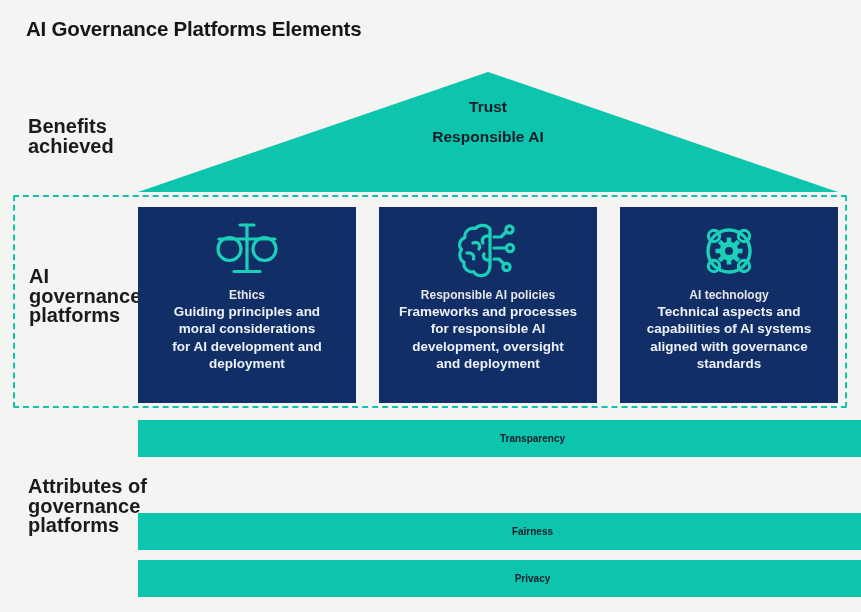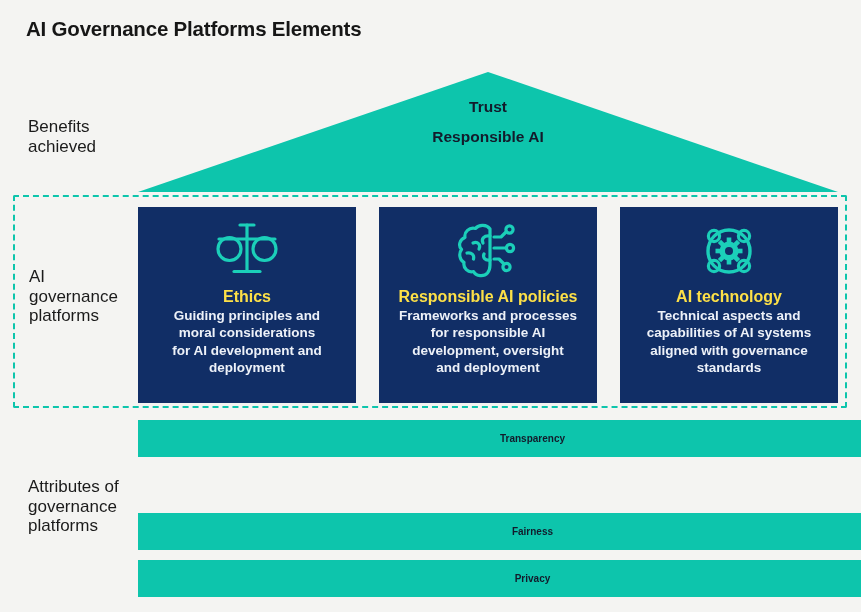--- a/index.html
+++ b/index.html
@@ -3,34 +3,34 @@
 <meta charset="utf-8">
 <style>
   :root{
     --background:#F4F4F2; --teal:#0DC5AC; --icon-teal:#1BCFB9; --navy:#112E66;
     --dark-text:#131B2B; --title-text:#161616; --body-text:#EDF1F8;
   }
   html,body{margin:0;padding:0;}
   body{background:#e9e9e7;font-family:"Liberation Sans",sans-serif;}
   .stage{position:relative;width:861px;height:612px;background:var(--background);overflow:hidden;}
   .page-title{position:absolute;left:14px;top:3px;font-size:20.5px;font-weight:700;color:var(--title-text);letter-spacing:-0.2px;margin-left:12px;}
-  .side-label{position:absolute;font-size:17px;font-weight:400;color:#1b1b1b;line-height:19.5px;white-space:pre-line;}
+  .side-label{position:absolute;font-size:20px;font-weight:700;color:#1b1b1b;line-height:19.5px;white-space:pre-line;}
   .benefits-label{left:28px;top:117px;}
   .platforms-label{left:29px;top:267px;}
   .attributes-label{left:28px;top:477px;}
   .roof{position:absolute;left:138px;top:72px;width:700px;height:120px;background:var(--teal);
         clip-path:polygon(50% 0,100% 100%,0 100%);text-align:center;box-sizing:border-box;padding-top:20px;}
   .roof-line{font-size:15.5px;font-weight:700;line-height:30px;color:var(--dark-text);}
   .dashed-frame{position:absolute;left:13px;top:195px;width:834px;height:213px;box-sizing:border-box;
         border:2.5px dashed var(--teal);border-radius:2px;}
   .pillar{position:absolute;top:207px;width:218px;height:196px;background:var(--navy);
         display:flex;flex-direction:column;align-items:center;box-sizing:border-box;padding:10px 12px 0 12px;}
   .pillar-1{left:138px;} .pillar-2{left:379px;} .pillar-3{left:620px;}
   .pillar-icon{width:68px;height:64px;margin-top:2px;flex:none;}
-  .pillar-title{margin-top:5px;font-size:16px;font-weight:700;color:#fde047;white-space:nowrap;}
+  .pillar-title{margin-top:5px;font-size:12px;font-weight:700;color:#e5e5e5;white-space:nowrap;}
   .pillar-desc{margin-top:1px;font-size:13.5px;font-weight:700;line-height:17.3px;color:var(--body-text);
         text-align:center;white-space:pre-line;}
   .bar{position:absolute;left:138px;width:789px;height:37px;background:var(--teal);
         text-align:center;line-height:37px;font-size:10px;font-weight:700;color:var(--dark-text);}
   .bar-0{top:420px;} .bar-1{top:466px;} .bar-2{top:513px;} .bar-3{top:560px;}
   .icon-stroke{stroke:var(--icon-teal);stroke-width:3.2;fill:none;stroke-linecap:round;stroke-linejoin:round;}
 </style>
 </head>
 <body>
 

